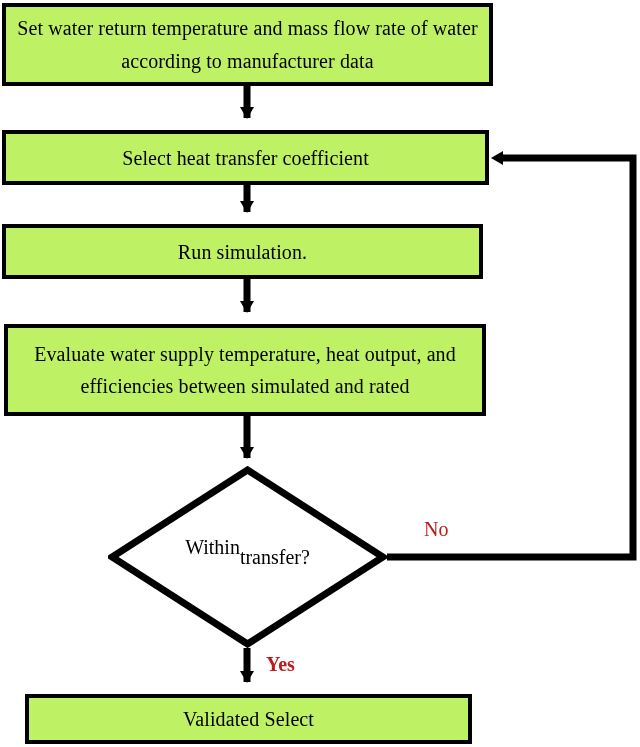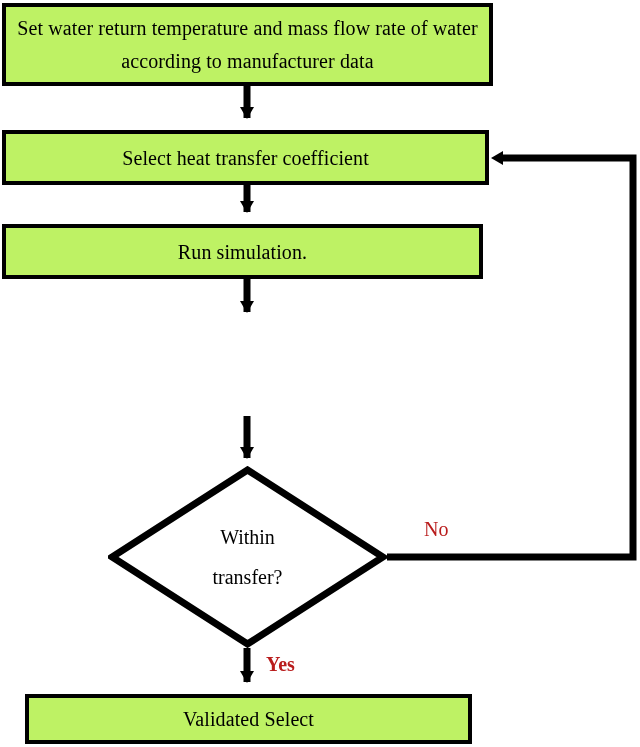--- a/index.html
+++ b/index.html
@@ -70,21 +70,21 @@
     width: 279px;
     height: 182px;
   }
   .node-diamond .diamond-label {
     position: absolute;
     left: 0;
     top: 0;
     width: 279px;
     height: 182px;
     display: flex;
-    flex-direction: column;
+    flex-direction: row;
     align-items: center;
     justify-content: center;
     color: #000000;
     font-size: 20px;
     line-height: 1.0;
   }
   .diamond-label .dl-line1 { display: block; margin-bottom: 20px; }
   .diamond-label .dl-line2 { display: block; }
 
   .edge-label {
@@ -143,20 +143,23 @@
   </div>
 
   <div class="node-box single" id="node-select-htc">
     <span class="node-text">Select heat transfer coefficient</span>
   </div>
 
   <div class="node-box single" id="node-run-sim">
     <span class="node-text">Run simulation.</span>
   </div>
 
+  <div class="node-box" id="node-evaluate">
+    <span class="node-text"><span>Evaluate water supply temperature, heat output,</span> <span>and efficiencies between simulated and rated</span></span>
+  </div>
 
   <div class="node-diamond">
     <svg viewBox="0 0 279 182" xmlns="http://www.w3.org/2000/svg">
       <polygon points="139.5,4 275,91 139.5,178 4,91" fill="#ffffff" stroke="#000000" stroke-width="7" stroke-linejoin="miter"></polygon>
     </svg>
     <span class="diamond-label">
       <span class="dl-line1">Within</span>
       <span class="dl-line2">transfer?</span>
     </span>
   </div>

